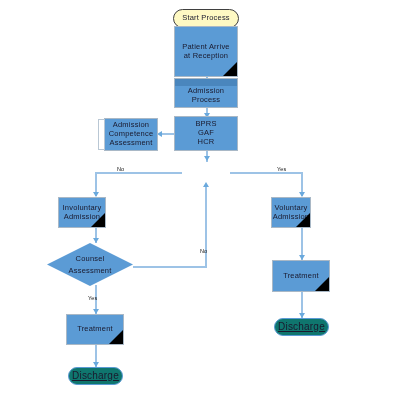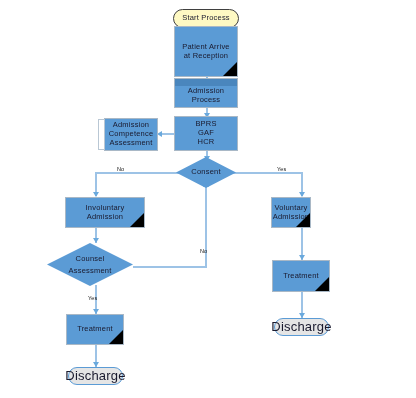--- a/index.html
+++ b/index.html
@@ -37,24 +37,25 @@
   
   .term-white {
     background: #fef9c3;
     border: 1px solid #3f3f3f;
     border-radius: 999px;
     font-size: 7.5px;
     margin-top: 6px;
   }
   
   .term-blue {
-    background: #e5e5e5;
+    background: #0f766e;
     border: 1px solid #5B9BD5;
     border-radius: 999px;
-    font-size: 13px;
+    font-size: 10px;
+    text-decoration: underline;
   }
 
   
   .proc {
     background: #5B9BD5;
     border: 1px solid #a9b8c6;
     font-size: 7.5px;
   }
   
   .proc.dogear::after {
@@ -214,26 +215,22 @@
 GAF
 HCR</span>
   </div>
 
   <div class="node proc leftstrip" style="left:104px; top:118px; width:54px; height:33px;">
     <span class="lbl">Admission
 Competence
 Assessment</span>
   </div>
 
-  <div class="node diamond" style="left:176px; top:157px; width:60px; height:31px;">
-    <span class="dshape"></span>
-    <span class="lbl">Consent</span>
-  </div>
-
-  <div class="node proc dogear" style="left:65px; top:197px; width:80px; height:31px;">
+
+  <div class="node proc dogear" style="left:58px; top:197px; width:48px; height:31px;">
     <span class="lbl">Involuntary
 Admission</span>
   </div>
 
   <div class="node proc dogear" style="left:271px; top:197px; width:40px; height:31px;">
     <span class="lbl">Voluntary
 Admission</span>
   </div>
 
   <div class="node diamond" style="left:47px; top:243px; width:86px; height:43px;">

